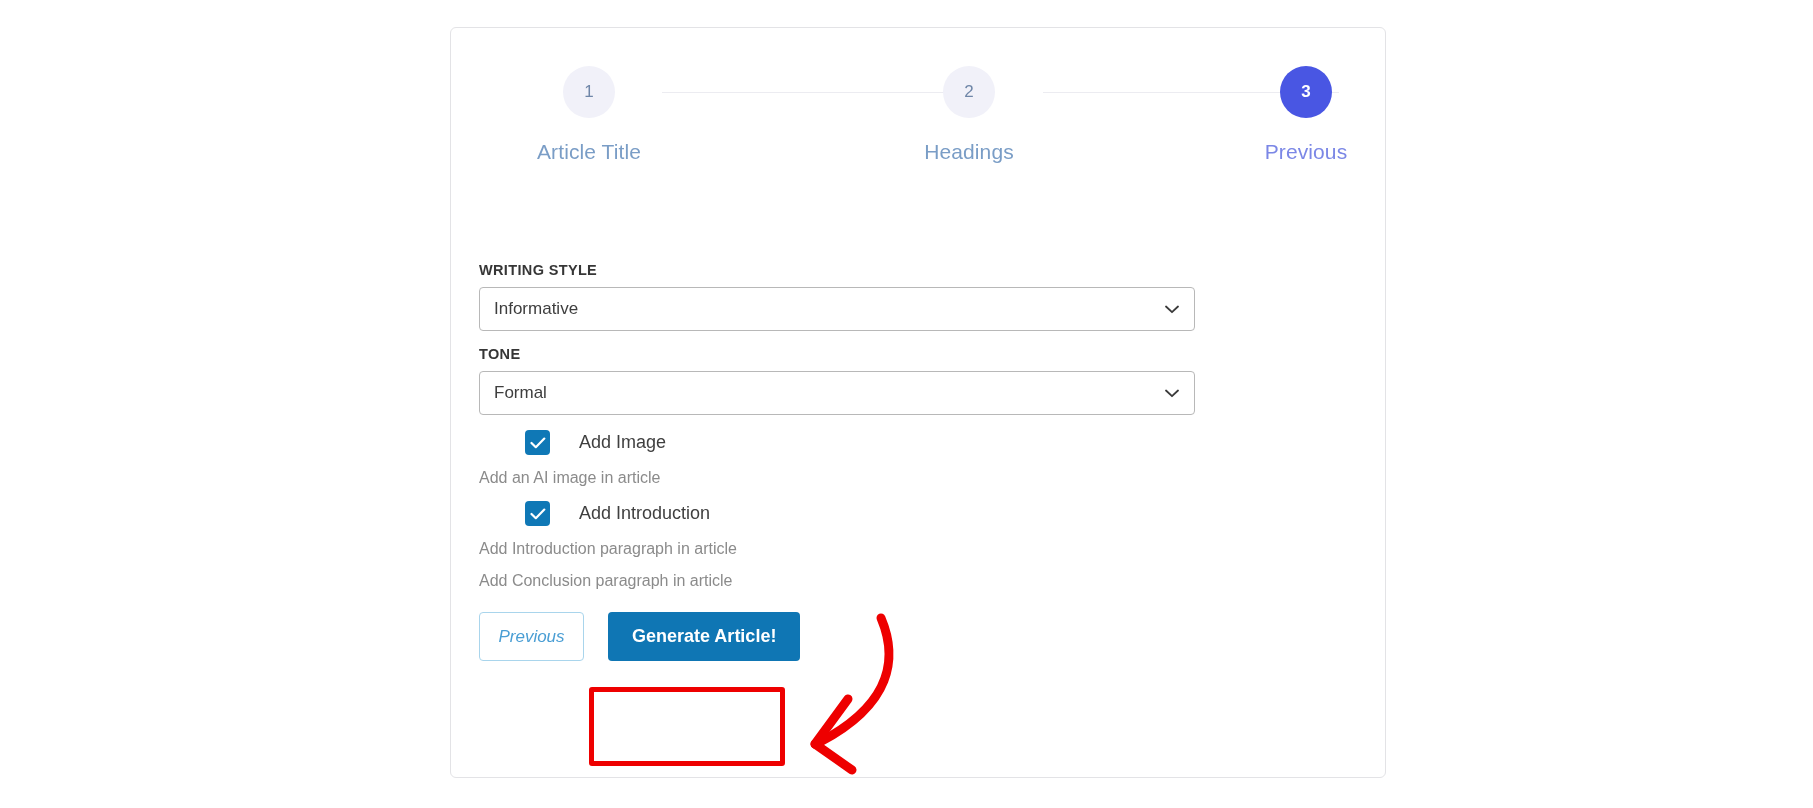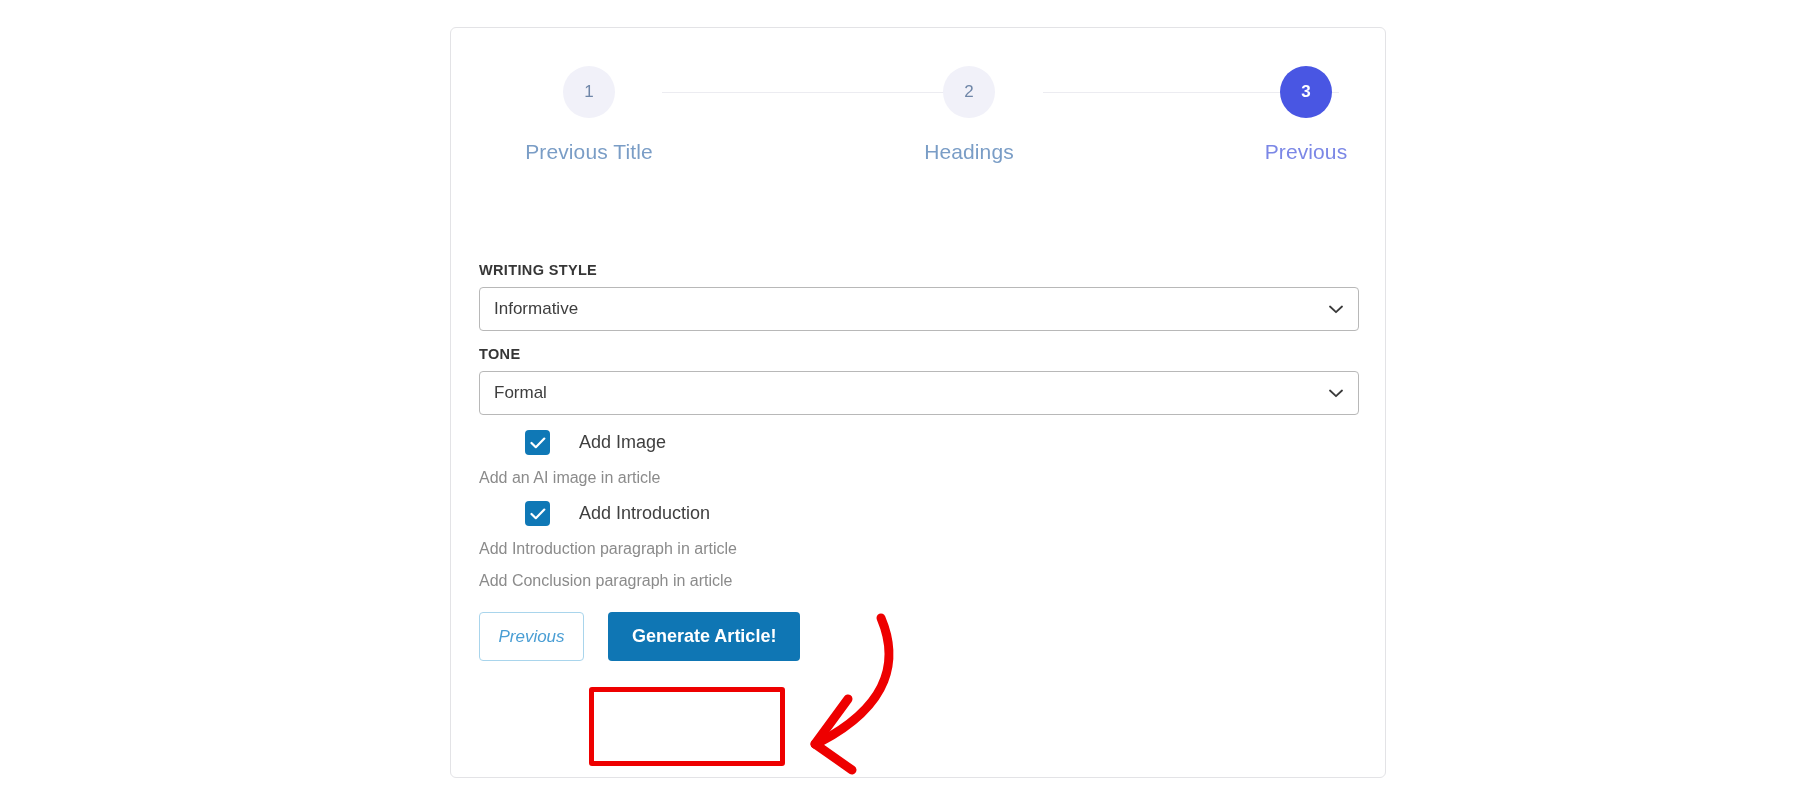--- a/index.html
+++ b/index.html
@@ -101,21 +101,21 @@
     font-size: 14.5px;
     font-weight: 700;
     color: #363636;
     letter-spacing: 0.35px;
     text-transform: uppercase;
     margin-bottom: 9px;
   }
 
   .select-wrap {
     position: relative;
-    width: 880px;
+    width: 716px;
     height: 44px;
     margin-bottom: 15px;
   }
   .select-box {
     width: 100%;
     height: 44px;
     border: 1px solid #b8b8b8;
     border-radius: 4px;
     background: #ffffff;
     display: flex;
@@ -228,21 +228,21 @@
 
   <div class="wizard-card">
 
     <div class="stepper">
 
       <div class="connector connector-1"></div>
       <div class="connector connector-2"></div>
 
       <div class="step step-1">
         <div class="step-circle inactive">1</div>
-        <div class="step-label">Previous Title</div>
+        <div class="step-label">Article Title</div>
       </div>
 
       <div class="step step-2">
         <div class="step-circle inactive">2</div>
         <div class="step-label">Headings</div>
       </div>
 
       <div class="step step-3">
         <div class="step-circle active">3</div>
         <div class="step-label active">Previous</div>

